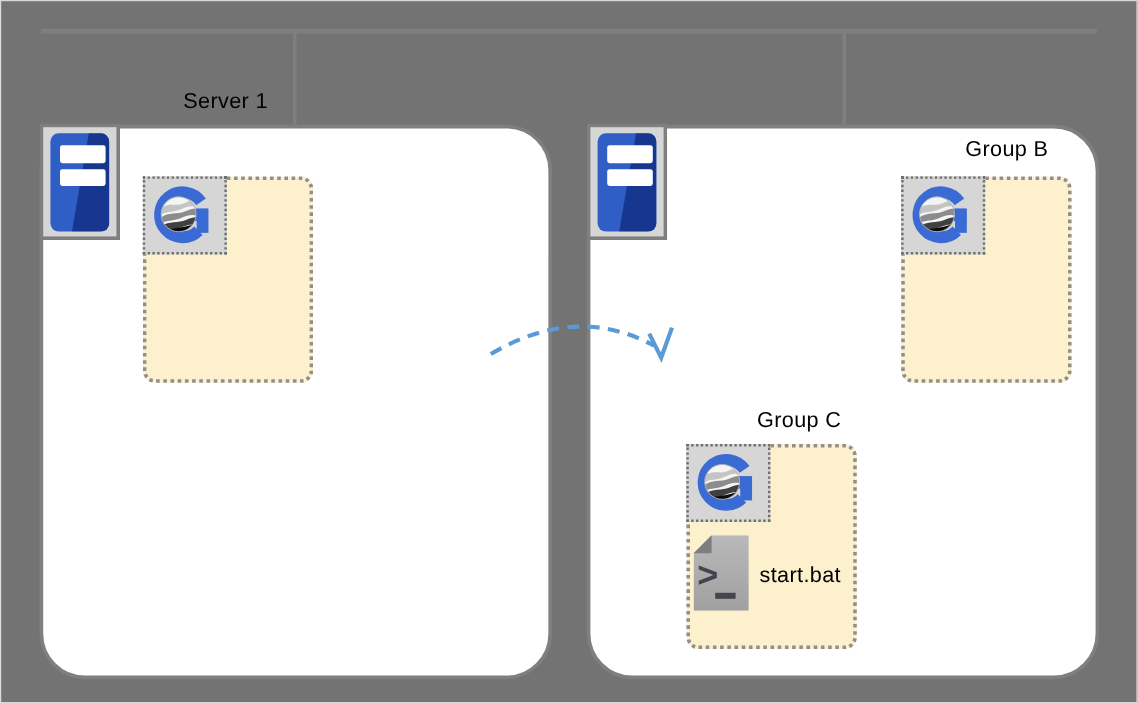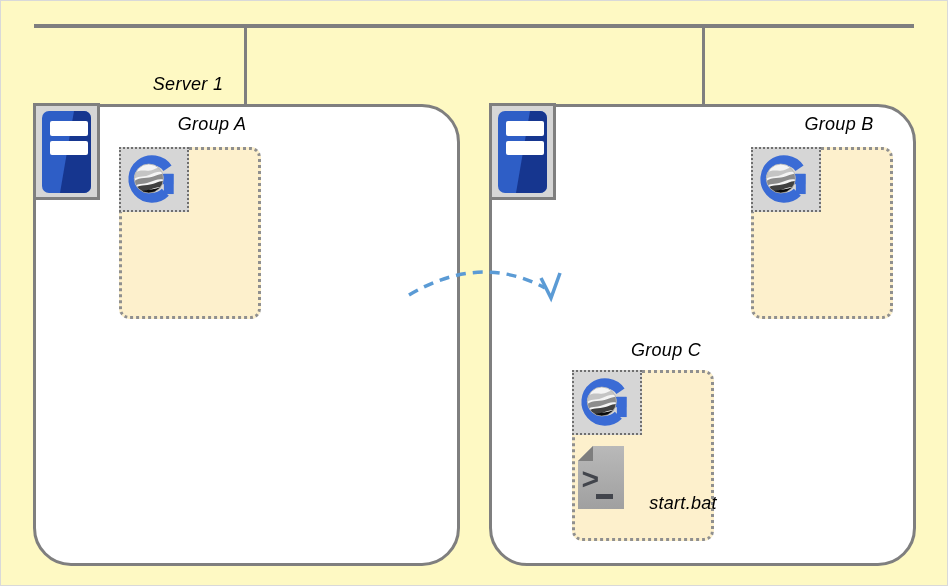--- a/index.html
+++ b/index.html
@@ -1,19 +1,19 @@
 <!DOCTYPE html>
 <html><head>
 <meta charset="utf-8">
 <style>
   html,body{margin:0;padding:0;background:#fff;}
   .canvas{
-    position:relative;width:948px;height:586px;background:#fef9c3;
+    position:relative;width:948px;height:586px;background:#737373;
     border:1px solid #D9D9D9;box-sizing:border-box;overflow:hidden;
-    font-family:"Liberation Sans",sans-serif;color:#000;font-style:italic;
+    font-family:"Liberation Sans",sans-serif;color:#000;
   }
   .abs{position:absolute;}
   
   .bus{left:33px;top:23px;width:880px;height:4px;background:#7F7F7F;}
   .drop{width:3px;height:78px;top:25px;background:#7F7F7F;}
   .drop1{left:243px;}
   .drop2{left:701px;}
   
   .server-box{
     border:3px solid #7F7F7F;border-radius:38px;background:#FFFFFF;
@@ -22,21 +22,21 @@
   .s1{left:32px;}
   .s2{left:488px;}
   
   .lbl{font-size:18px;line-height:22px;text-align:center;width:140px;white-space:nowrap;letter-spacing:0.3px;}
   .srv1-lbl{left:117px;top:72px;}
   .srv2-lbl{left:573px;top:72px;}
   .ga-lbl{left:141px;top:112px;}
   .gb-lbl{left:768px;top:112px;}
   .gc-lbl{left:595px;top:338px;}
   .failover-lbl{left:346px;top:231px;width:120px;}
-  .file-lbl{left:632px;top:467px;width:100px;text-align:center;margin-top:24px;}
+  .file-lbl{left:632px;top:467px;width:100px;text-align:left;}
   
   .group{
     background:#FDF0CC;border:3px dotted #8F8F8F;border-radius:10px;
     box-sizing:border-box;width:142px;
   }
   .ga{left:118px;top:146px;height:172px;}
   .gb{left:750px;top:146px;height:172px;}
   .gc{left:571px;top:369px;height:171px;}
   
   .gicon{
@@ -114,21 +114,20 @@
   <div class="abs server-box s1"></div>
   <div class="abs server-box s2"></div>
 
   <svg class="abs sicon si-1" viewBox="0 0 67 97">
       <use href="#sym-server"></use>
     </svg>
   <svg class="abs sicon si-2" viewBox="0 0 67 97">
       <use href="#sym-server"></use>
     </svg>
 
-  <div class="abs lbl ga-lbl">Group A</div>
   <div class="abs lbl gc-lbl">Group C</div>
   <div class="abs lbl gb-lbl">Group B</div>
 
   <div class="abs group ga"></div>
   <div class="abs group gb"></div>
   <div class="abs group gc"></div>
 
   <div class="abs gicon gi-a">
     <svg viewBox="0 0 70 65">
         <use href="#sym-glogo"></use>

